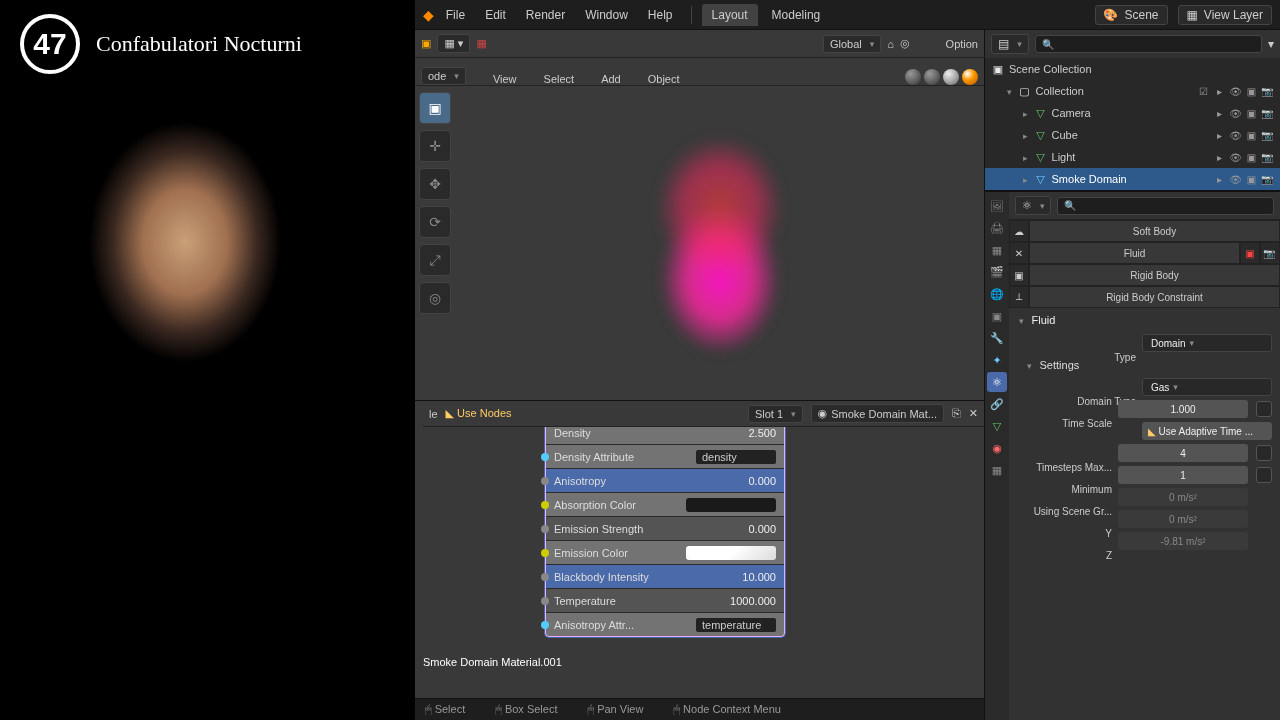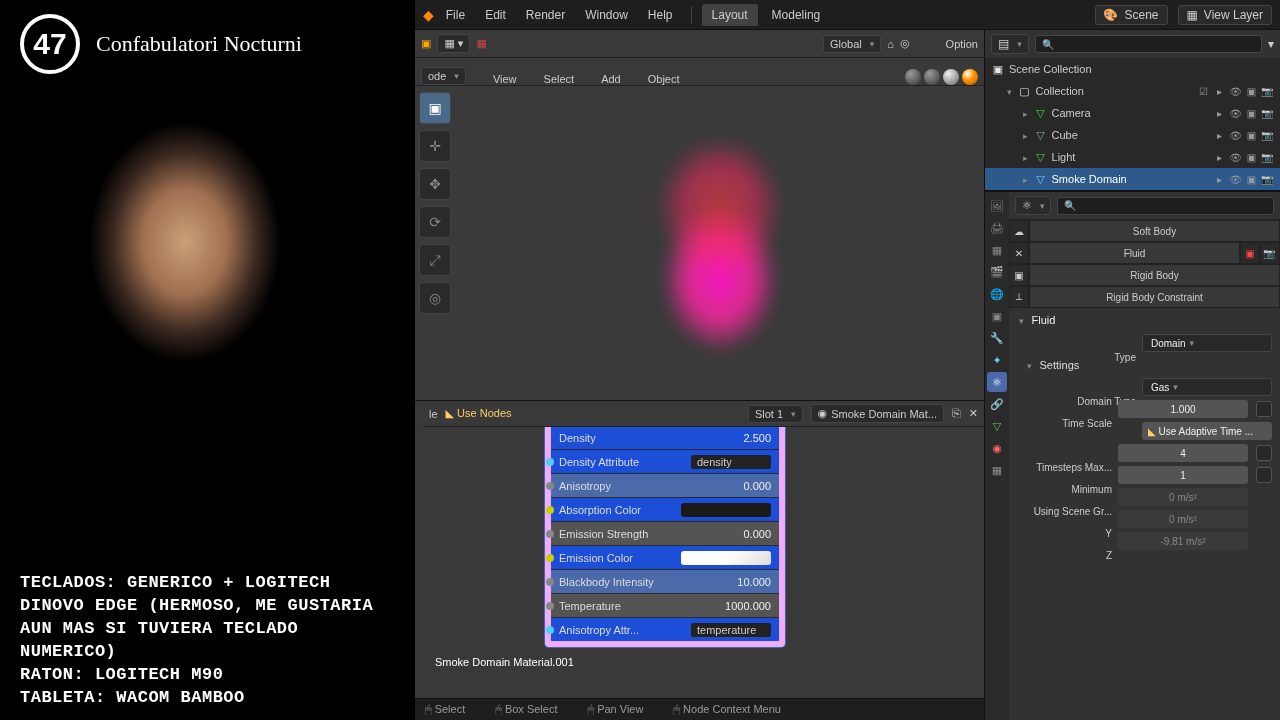--- a/index.html
+++ b/index.html
@@ -29,30 +29,30 @@
 .sphere.flat { background:radial-gradient(circle at 35% 30%, #999, #333); }
 .viewport { flex:1; min-height:0; background:#3a3a3a; position:relative; display:flex; }
 .tool-shelf { width:40px; padding:6px 4px; display:flex; flex-direction:column; gap:6px; }
 .tool-btn { width:32px; height:32px; background:#2a2a2a; border:1px solid #444; border-radius:4px; display:flex; align-items:center; justify-content:center; color:#888; font-size:14px; }
 .tool-btn.active { background:#4a6a8a; color:#fff; }
 .fire-render { flex:1; display:flex; align-items:center; justify-content:center; }
 .fire { width:200px; height:240px; background:radial-gradient(ellipse 90px 100px at 50% 35%, rgba(255,60,60,0.6) 0%, rgba(255,40,100,0.5) 40%, transparent 70%), radial-gradient(ellipse 80px 100px at 50% 65%, rgba(255,20,200,0.95) 0%, rgba(255,40,160,0.8) 40%, transparent 75%); filter:blur(6px); }
 .node-editor { height:320px; background:#393939; border-top:1px solid #111; display:flex; flex-direction:column; }
 .ne-header { height:26px; background:#393939; border-bottom:1px solid #222; display:flex; align-items:center; padding:0 6px; gap:8px; font-size:11px;margin-left:8px; }
 .ne-body { flex:1; position:relative; background:#393939; overflow:hidden; }
-.node-card { position:absolute; left:130px; top:-8px; width:240px; background:#1d4ed8; border:6px solid #f0abfc; border-radius:4px; box-shadow:0 0 0 1px #3a6aaa; }
+.node-card { position:absolute; left:130px; top:-8px; width:240px; background:#737373; border:1px solid #f0abfc; border-radius:4px; box-shadow:0 0 0 1px #3a6aaa; }
 .node-row { display:flex; align-items:center; height:24px; padding:0 8px; font-size:11px; color:#ddd; position:relative; border-top:1px solid #2a2a2a; }
 .node-row.slider { background:#545454; }
 .node-row.slider.blue { background:#4a6aaa; }
 .node-row .val { margin-left:auto; color:#eee; }
 .node-row .field { margin-left:auto; background:#222; padding:1px 6px; border-radius:2px; color:#ccc; min-width:80px; }
 .node-row .swatch { margin-left:auto; width:90px; height:14px; border-radius:3px; }
 .socket { position:absolute; left:-5px; width:8px; height:8px; border-radius:50%; top:8px; }
 .sk-c { background:#5cf; } .sk-g { background:#888; } .sk-y { background:#cc0; }
-.ne-footer { position:absolute; left:20px; bottom:30px; font-size:11px; color:#fff; }
+.ne-footer { position:absolute; left:8px; bottom:30px; font-size:11px; color:#fff; }
 .statusbar { height:22px; background:#1e1e1e; border-top:1px solid #111; display:flex; align-items:center; padding:0 10px; gap:30px; font-size:11px; color:#999; }
 .outliner { background:#282828; border-bottom:1px solid #111; }
 .ol-header { height:28px; background:#323232; display:flex; align-items:center; padding:0 6px; gap:6px; }
 .ol-search { flex:1; background:#1e1e1e; border:1px solid #444; border-radius:3px; height:18px; padding:0 6px; color:#888; font-size:10px; display:flex; align-items:center; gap:4px; }
 .ol-row { display:flex; align-items:center; height:22px; padding:0 6px; font-size:11px; color:#ccc; gap:4px; }
 .ol-row.sel { background:#2d5a8a; color:#fff; }
 .ol-row .indent { display:inline-block; }
 .ol-row .ico { width:14px; text-align:center; }
 .ol-row .toggles { margin-left:auto; display:flex; gap:3px; color:#999; font-size:10px; }
 .ol-row .toggles span { width:13px; text-align:center; }
@@ -82,23 +82,20 @@
 <body>
 
 <div class="left-overlay">
   <div class="logo-row">
     <div class="logo-circle">
         <span>47</span>
       </div>
     <div class="channel-name">Confabulatori Nocturni</div>
   </div>
   <div class="face"></div>
-  <div class="info-block" style="white-space:pre-line;">TECLADOS: GENERICO + LOGITECH DINOVO EDGE (HERMOSO, ME GUSTARIA AUN MAS SI TUVIERA TECLADO NUMERICO)
-RATON: LOGITECH M90
-TABLETA: WACOM BAMBOO</div>
 </div>
 
 <div class="blender">
   <div class="topbar">
     <span style="color:#f80;font-size:14px;">◆</span>
     <span class="menu-item">File</span>
     <span class="menu-item">Edit</span>
     <span class="menu-item">Render</span>
     <span class="menu-item">Window</span>
     <span class="menu-item">Help</span>

